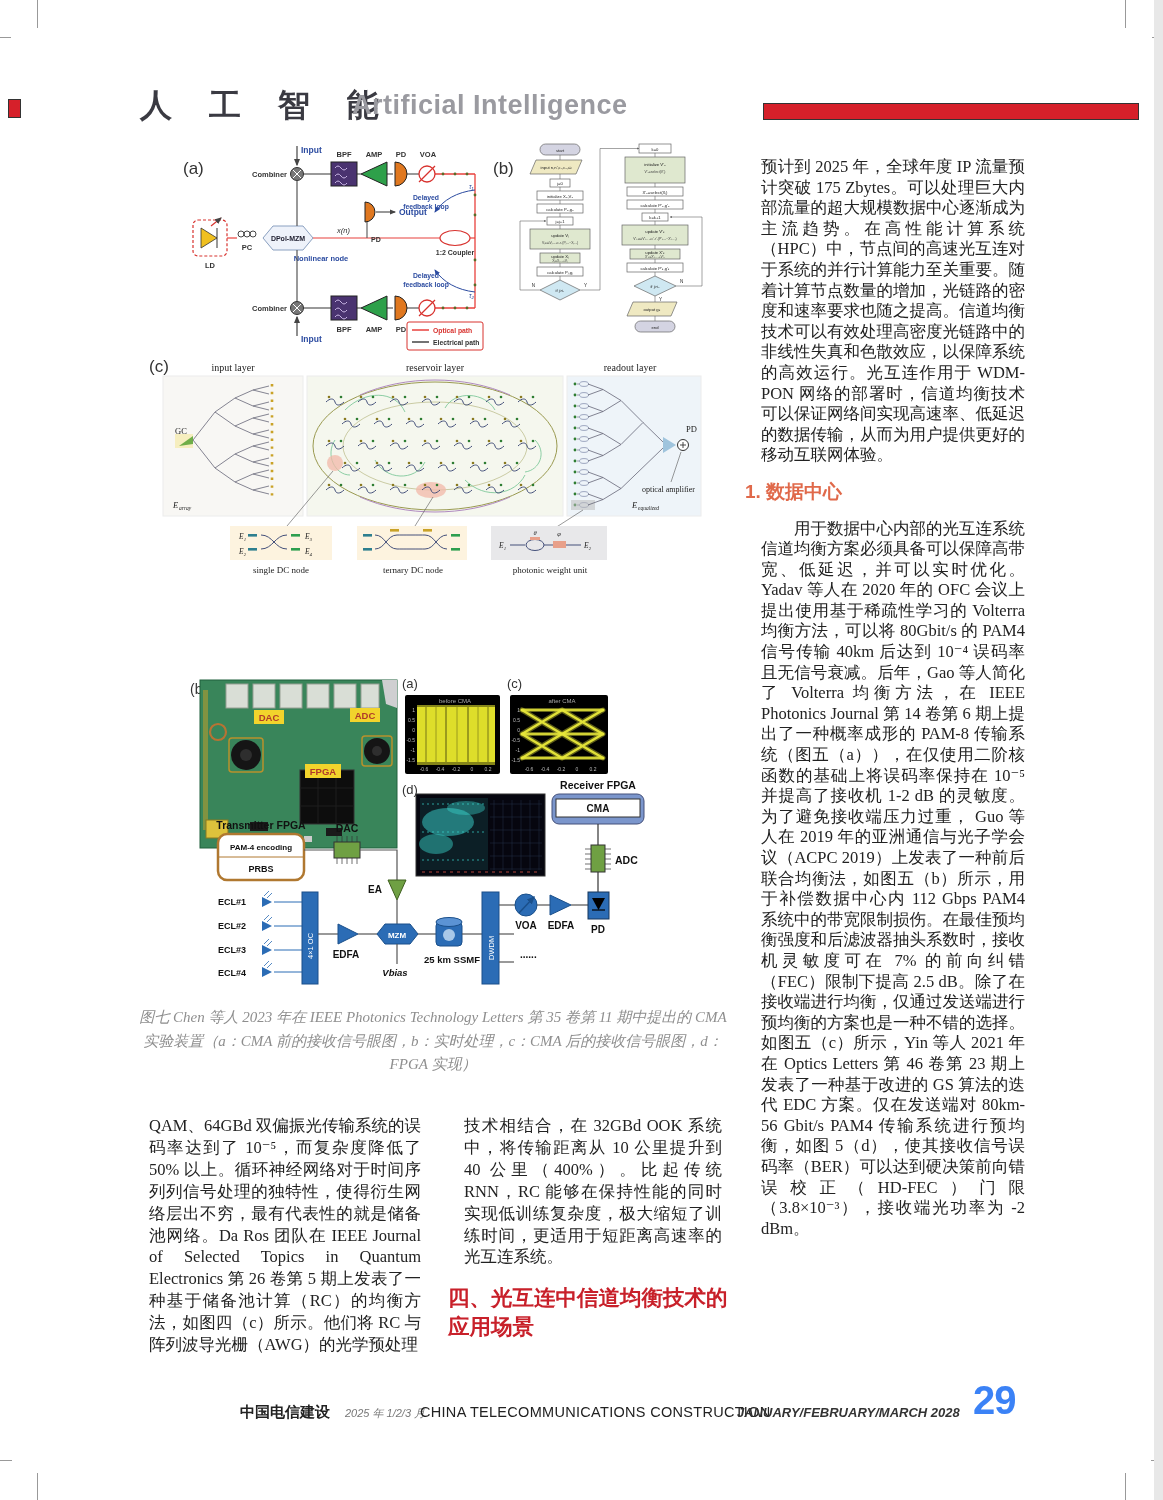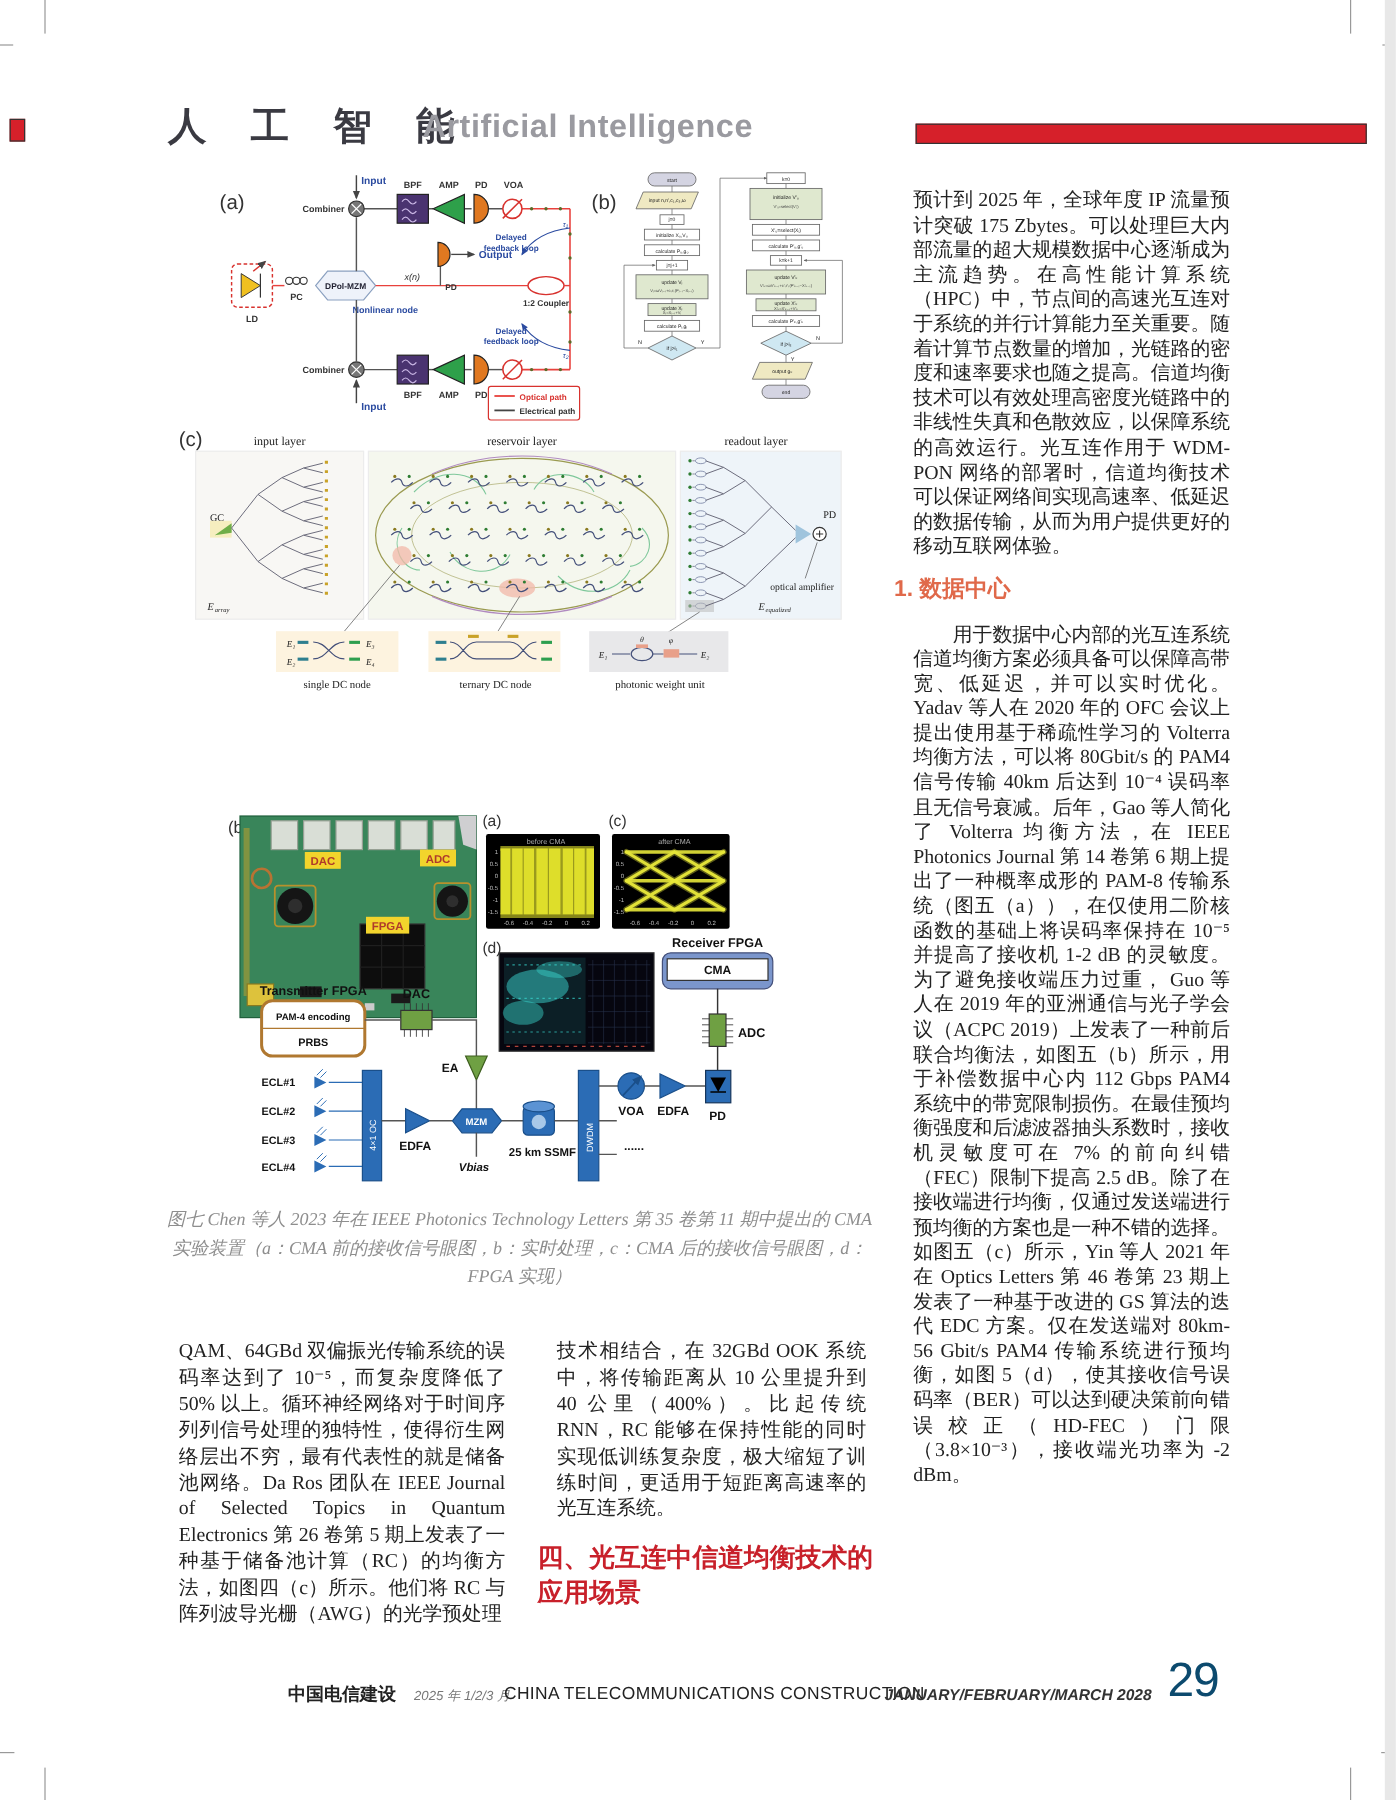--- a/index.html
+++ b/index.html
@@ -28,21 +28,21 @@
   .h-orange{color:#e0694a;font-family:"Liberation Sans","DejaVu Sans",sans-serif;font-weight:bold;
             font-size:19px;margin:0 0 11px;}
   .h-red{color:#c8202a;font-family:"Liberation Sans","DejaVu Sans",sans-serif;font-weight:bold;
          font-size:21.5px;line-height:29px;margin:16px 0 12px;text-align:left;}
   
   .ft{position:absolute;font-family:"Liberation Sans","DejaVu Sans",sans-serif;color:#222;white-space:nowrap;}
   .ft-cn{left:240px;top:1403px;font-size:15px;font-weight:bold;}
   .ft-date-cn{left:325px;top:1406px;font-size:11px;font-style:italic;color:#777;margin-left:20px;}
   .ft-en{left:420px;top:1404px;font-size:14.5px;letter-spacing:0.3px;}
   .ft-date-en{left:737px;top:1405px;font-size:13px;font-style:italic;font-weight:bold;color:#333;}
-  .ft-page{left:973px;top:1378px;font-size:40px;font-weight:normal;color:#0c4a6e;letter-spacing:-1px;}
+  .ft-page{left:973px;top:1378px;font-size:40px;font-weight:bold;color:#3b82f6;letter-spacing:-1px;}
   svg text{font-family:"Liberation Sans","DejaVu Sans",sans-serif;}
   .serifT{font-family:"Liberation Serif","DejaVu Serif",serif;}
 </style>
 </head>
 <body>
 
 <div class="page">
 
   <div class="crop" style="left:37px;top:0;width:1px;height:28px;"></div>
   <div class="crop" style="left:0;top:37px;width:11px;height:1px;"></div>

